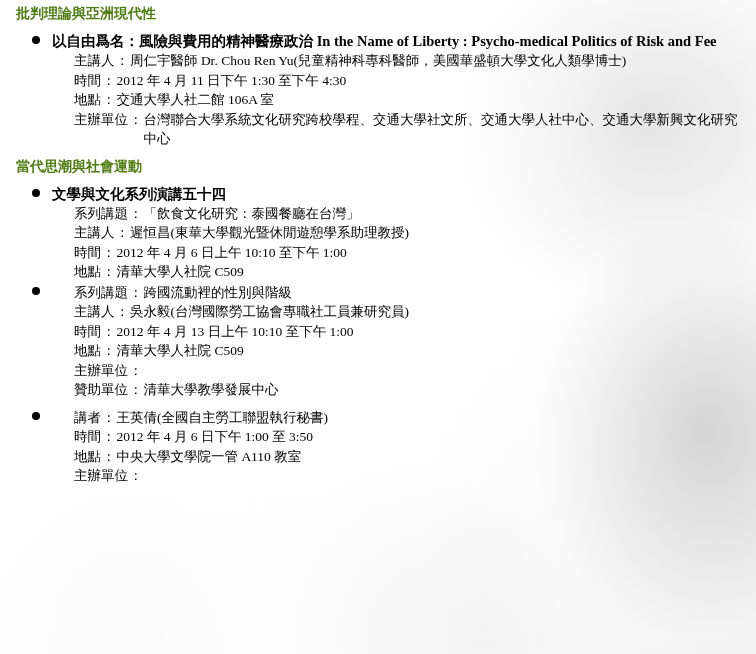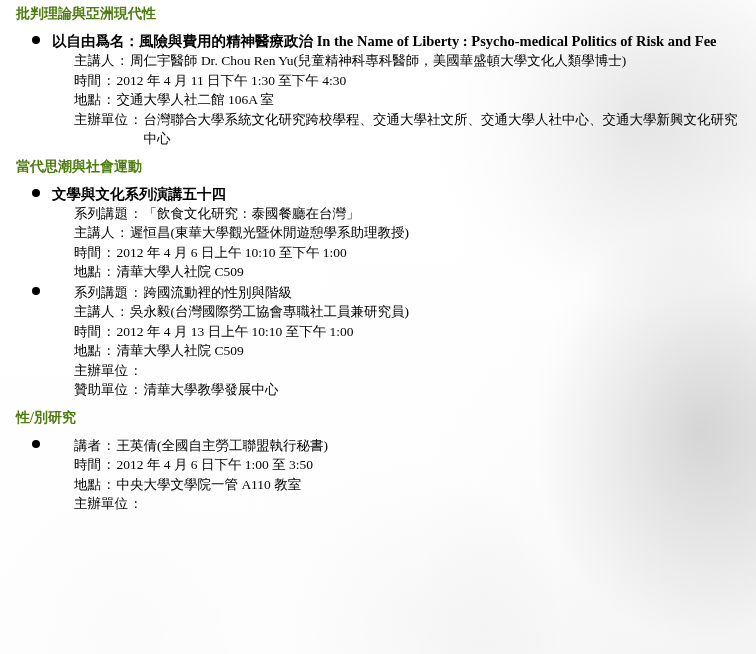--- a/index.html
+++ b/index.html
@@ -191,21 +191,20 @@
               <span class="sep">：</span>
             </div>
             <div class="field">
               <span class="label">贊助單位</span>
               <span class="sep">：</span>
               <span class="value">清華大學教學發展中心</span>
             </div>
           </div>
         </li>
       </ul>
-      <h2 class="section section-gap">性/別研究</h2>
       <ul class="items">
         <li class="item">
           <span class="bullet"></span>
           <div class="fields">
             <div class="field">
               <span class="label">講者</span>
               <span class="sep">：</span>
               <span class="value">王英倩(全國自主勞工聯盟執行秘書)</span>
             </div>
             <div class="field">

